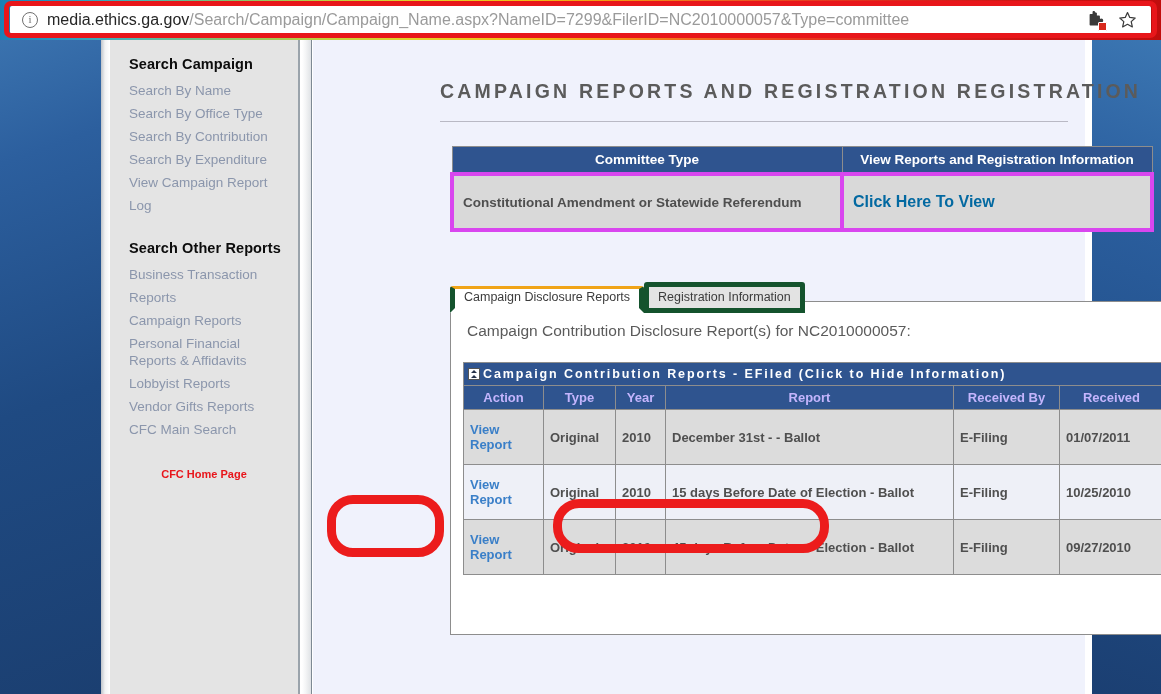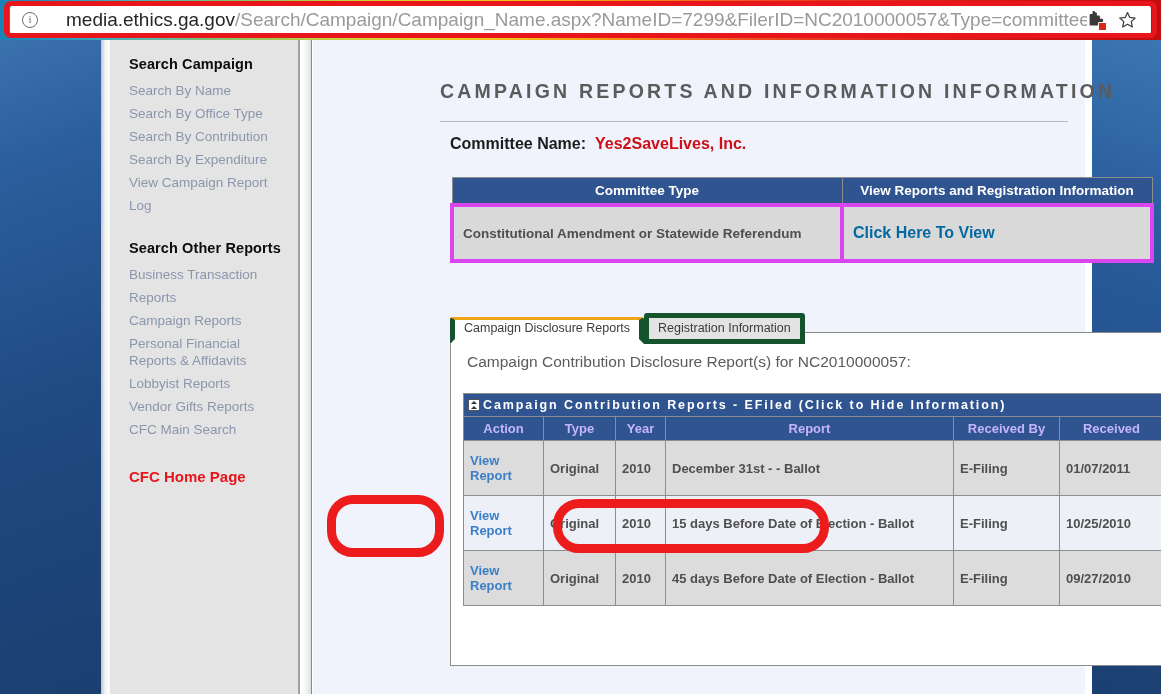--- a/index.html
+++ b/index.html
@@ -27,21 +27,21 @@
     position: absolute; left: 10px; top: 6px; width: 1141px; height: 28px;
     background: #ffffff; border-radius: 2px;
     display: flex; align-items: center;
   }
   .info-icon {
     width: 16px; height: 16px; margin-left: 12px; margin-right: 9px;
     border: 1.5px solid #707070; border-radius: 50%;
     color: #707070; font-size: 11px; line-height: 13px; text-align: center;
     font-family: "Liberation Serif", serif; flex: none;
   }
-  .url { font-size: 19px; color: #9a9a9a; white-space: nowrap; overflow: hidden; margin-left: 19px; }
+  .url { font-size: 16px; color: #9a9a9a; white-space: nowrap; overflow: hidden; }
   .url .host { color: #262626; }
   .chrome-actions { margin-left: auto; display: flex; align-items: center; gap: 12px; padding-right: 14px; }
   .puzzle-icon { position: relative; width: 19px; height: 18px; flex: none; }
   .puzzle-icon svg { display: block; }
   .star-icon { width: 19px; height: 19px; flex: none; }
 
   
   .url-annot {
     position: absolute; left: 4px; top: 1px; width: 1153px; height: 37px;
     border: 5px solid #e8161a; border-radius: 7px; pointer-events: none;
@@ -82,21 +82,21 @@
     font-size: 14.5px; font-weight: bold; color: #0c0c0c;
     margin: 0 0 7px 0; letter-spacing: .1px;
   }
   .sb-heading.second { margin-top: 23px; }
   .sb-link {
     display: block; font-size: 13.5px; color: #8b96ac;
     text-decoration: none; line-height: 23px; max-width: 160px;
   }
   .sb-link.wrap { line-height: 17px; padding: 3px 0; }
   .sb-home {
-    display: block; text-align: left; font-size: 15px; font-weight: bold;
+    display: block; text-align: center; font-size: 11px; font-weight: bold;
     color: #e8151b; text-decoration: none; margin-top: 27px; padding-right: 19px;
   }
 
   
   .sb-scroll {
     position: absolute; left: 192px; top: 0; width: 10px; height: 654px;
     background: linear-gradient(90deg,#ffffff 0%, #f4f5f6 40%, #dfe2e5 100%);
     border-right: 1px solid #7d8993;
   }
 
@@ -251,26 +251,23 @@
       <a class="sb-link" href="#">Lobbyist Reports</a>
       <a class="sb-link" href="#">Vendor Gifts Reports</a>
       <a class="sb-link" href="#">CFC Main Search</a>
 
       <a class="sb-home" href="#">CFC Home Page</a>
     </div>
     <div class="sb-scroll"></div>
 
     <div class="content">
 
-      <h1 class="page-title">CAMPAIGN REPORTS AND INFORMATION INFORMATION</h1>
+      <h1 class="page-title">CAMPAIGN REPORTS AND REGISTRATION REGISTRATION</h1>
       <div class="title-rule"></div>
 
-      <div class="committee-line">
-        <span>Committee Name:</span><span class="cname">Yes2SaveLives, Inc.</span>
-      </div>
 
       <table class="ct-table">
         <colgroup>
             <col style="width:390px">
             <col style="width:310px">
           </colgroup>
         <thead>
           <tr>
             <th>Committee Type</th>
             <th>View Reports and Registration Information</th>

